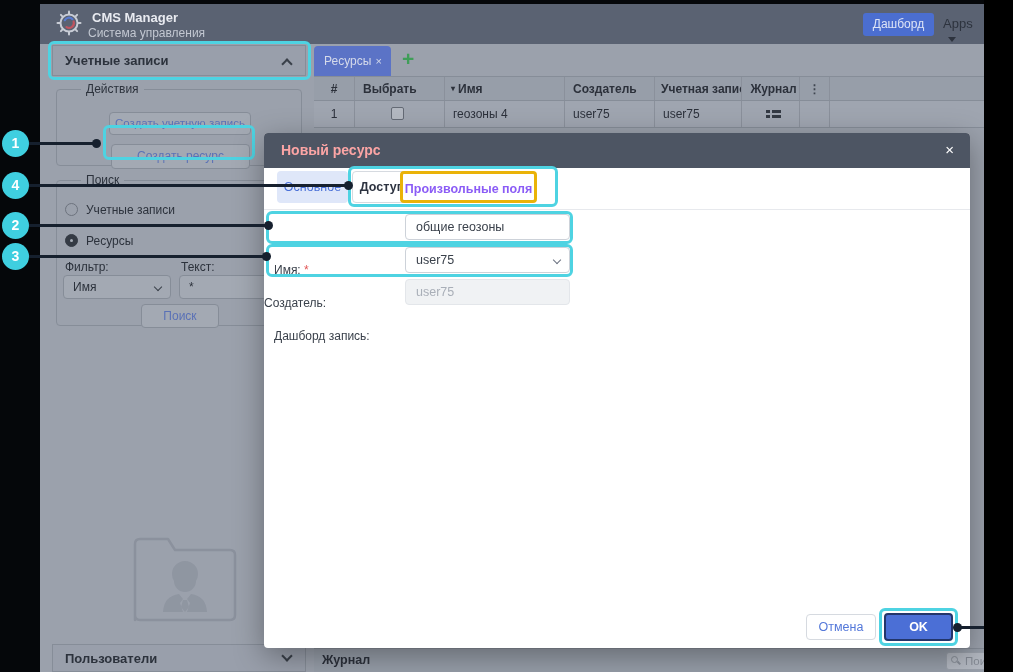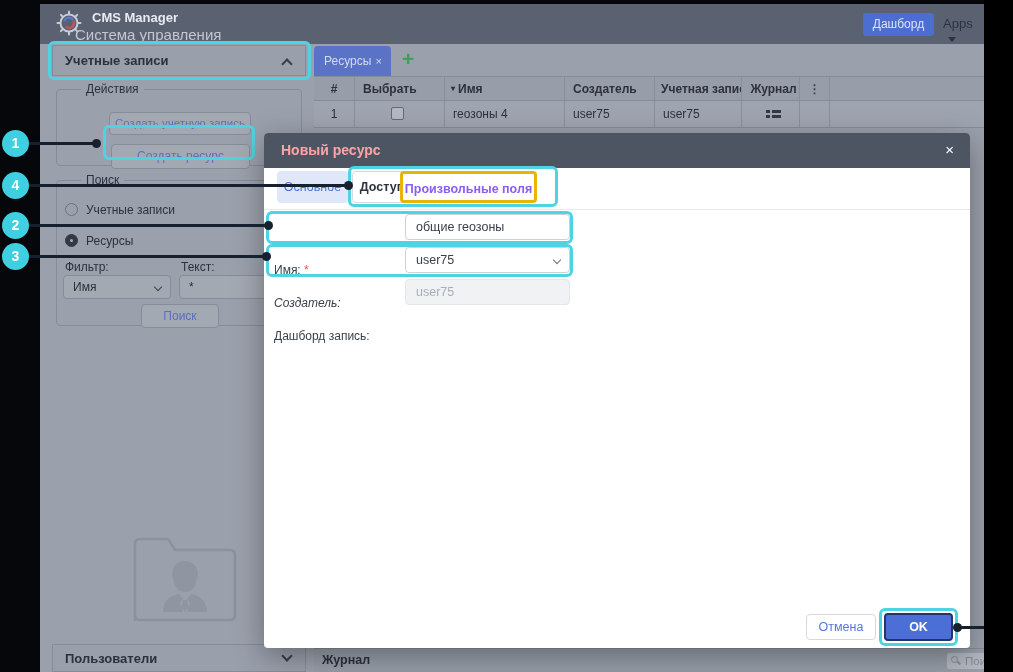--- a/index.html
+++ b/index.html
@@ -8,21 +8,21 @@
   #stage { position:relative; width:984px; height:672px; background:#05070a; overflow:hidden; }
 
   .abs { position:absolute; }
 
   
   #app-bg { left:40px; top:4px; width:973px; height:668px; background:#9ba1ac; }
 
   
   #top-header { left:40px; top:4px; width:973px; height:40px; background:#5a6272; }
   #app-name { left:92px; top:10px; font-size:13px; font-weight:bold; color:#e9ebf1; }
-  #app-sub  { left:75px; top:26px; font-size:15px; color:#c2c7d1; }
+  #app-sub  { left:88px; top:26px; font-size:12px; color:#c2c7d1; }
   #logo { left:55px; top:9px; }
   #dashboard-btn { left:863px; top:13px; width:71px; height:23px; background:#4b6ed0; border-radius:3px;
                    color:#dde4f6; font-size:12px; text-align:center; line-height:23px; }
   #apps-menu { left:943px; top:16px; font-size:13px; color:#2d333e; }
   .caret-down { display:inline-block; width:0; height:0; border-left:4px solid transparent;
                 border-right:4px solid transparent; border-top:5px solid #2d333e; margin-left:5px; vertical-align:middle; }
   #edge-sliver { left:1005px; top:13px; width:16px; height:16px; border-radius:50%; background:#e8eaee; }
 
   
   .panel-bar { background:#999fab; border:1px solid #868d98; color:#2c323c; font-size:13px; font-weight:bold; }
@@ -270,21 +270,21 @@
     <div id="tab-access" class="mtab">Доступ</div>
     <div id="tab-custom" class="mtab">Произвольные поля</div>
     <div id="tabs-divider"></div>
 
     <div class="flabel" style="left:10px; top:86px;">
       <span>Имя:</span>
       <span class="req">*</span>
     </div>
     <div class="finput" style="top:81px;">общие геозоны</div>
 
-    <div class="flabel" style="left:10px; top:119px;font-style:italic;">Создатель:</div>
+    <div class="flabel" style="left:0; top:119px;">Создатель:</div>
     <div class="finput" style="top:114px;">
       <span>user75</span>
       <span class="chev-sm" style="top:9px; border-color:#6b7280;"></span>
     </div>
 
     <div class="flabel" style="left:10px; top:152px;">Дашборд запись:</div>
     <div class="finput disabled" style="top:146px;">user75</div>
 
     <div id="cancel-btn">Отмена</div>
     <div id="ok-btn">OK</div>

